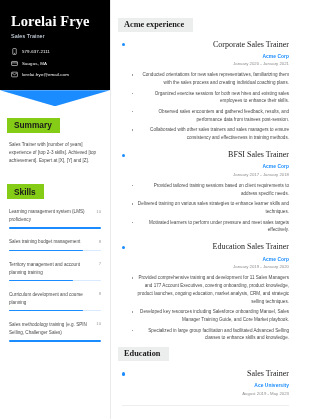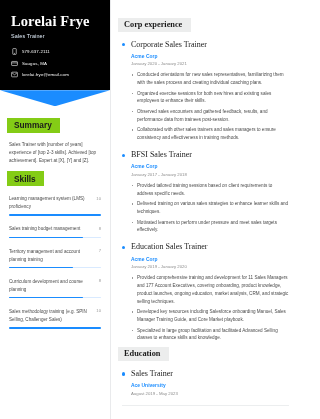--- a/index.html
+++ b/index.html
@@ -81,21 +81,21 @@
     display: inline-block;
     font-family: "Liberation Serif", serif;
     font-weight: bold;
     font-size: 8.3px;
     color: #1b1b1b;
     background: #eceded;
     padding: 2.5px 9px 2.5px 6px;
     margin-left: -4px;
   }
 
-  .entry { margin-top: 9px; padding-left: 9px; position: relative; }
+  .entry { margin-top: 9px; padding-left: 9px; position: relative; text-align: right; }
   .entry::before {
     content: "";
     position: absolute;
     left: 0; top: 2.6px;
     width: 3.2px; height: 3.2px;
     border-radius: 50%;
     background: #1a8cff;
   }
   .entry-title {
     font-family: "Liberation Serif", serif;
@@ -173,21 +173,21 @@
           <span class="contact-txt">lorelai.frye@email.com</span>
         </div>
       </div>
     </div>
 
     <div class="side-body">
 
       <div class="side-heading">Summary</div>
       <p class="summary-text">Sales Trainer with [number of years] experience of [top 2-3 skills]. Achieved [top achievement]. Expert at [X], [Y] and [Z].</p>
 
-      <div style="margin-top:2px;">
+      <div style="margin-top:15px;">
         <div class="side-heading">Skills</div>
       </div>
 
       <div class="skills">
         <div class="skill">
           <div class="skill-head">
             <span class="skill-name">Learning management system (LMS) proficiency</span>
             <span class="skill-val">10</span>
           </div>
           <div class="bar">
@@ -230,21 +230,21 @@
               <div class="bar-fill" style="width:100%"></div>
             </div>
         </div>
       </div>
 
     </div>
   </aside>
 
   <main class="main">
 
-    <div class="main-heading">Corp experience</div>
+    <div class="main-heading">Acme experience</div>
 
     <section class="entry">
       <div class="entry-title">Corporate Sales Trainer</div>
       <div class="entry-org">Acme Corp</div>
       <div class="entry-date">January 2020 - January 2021</div>
       <ul class="bullets">
         <li>Conducted orientations for new sales representatives, familiarizing them with the sales process and creating individual coaching plans.</li>
         <li>Organized exercise sessions for both new hires and existing sales employees to enhance their skills.</li>
         <li>Observed sales encounters and gathered feedback, results, and performance data from trainees post-session.</li>
         <li>Collaborated with other sales trainers and sales managers to ensure consistency and effectiveness in training methods.</li>

